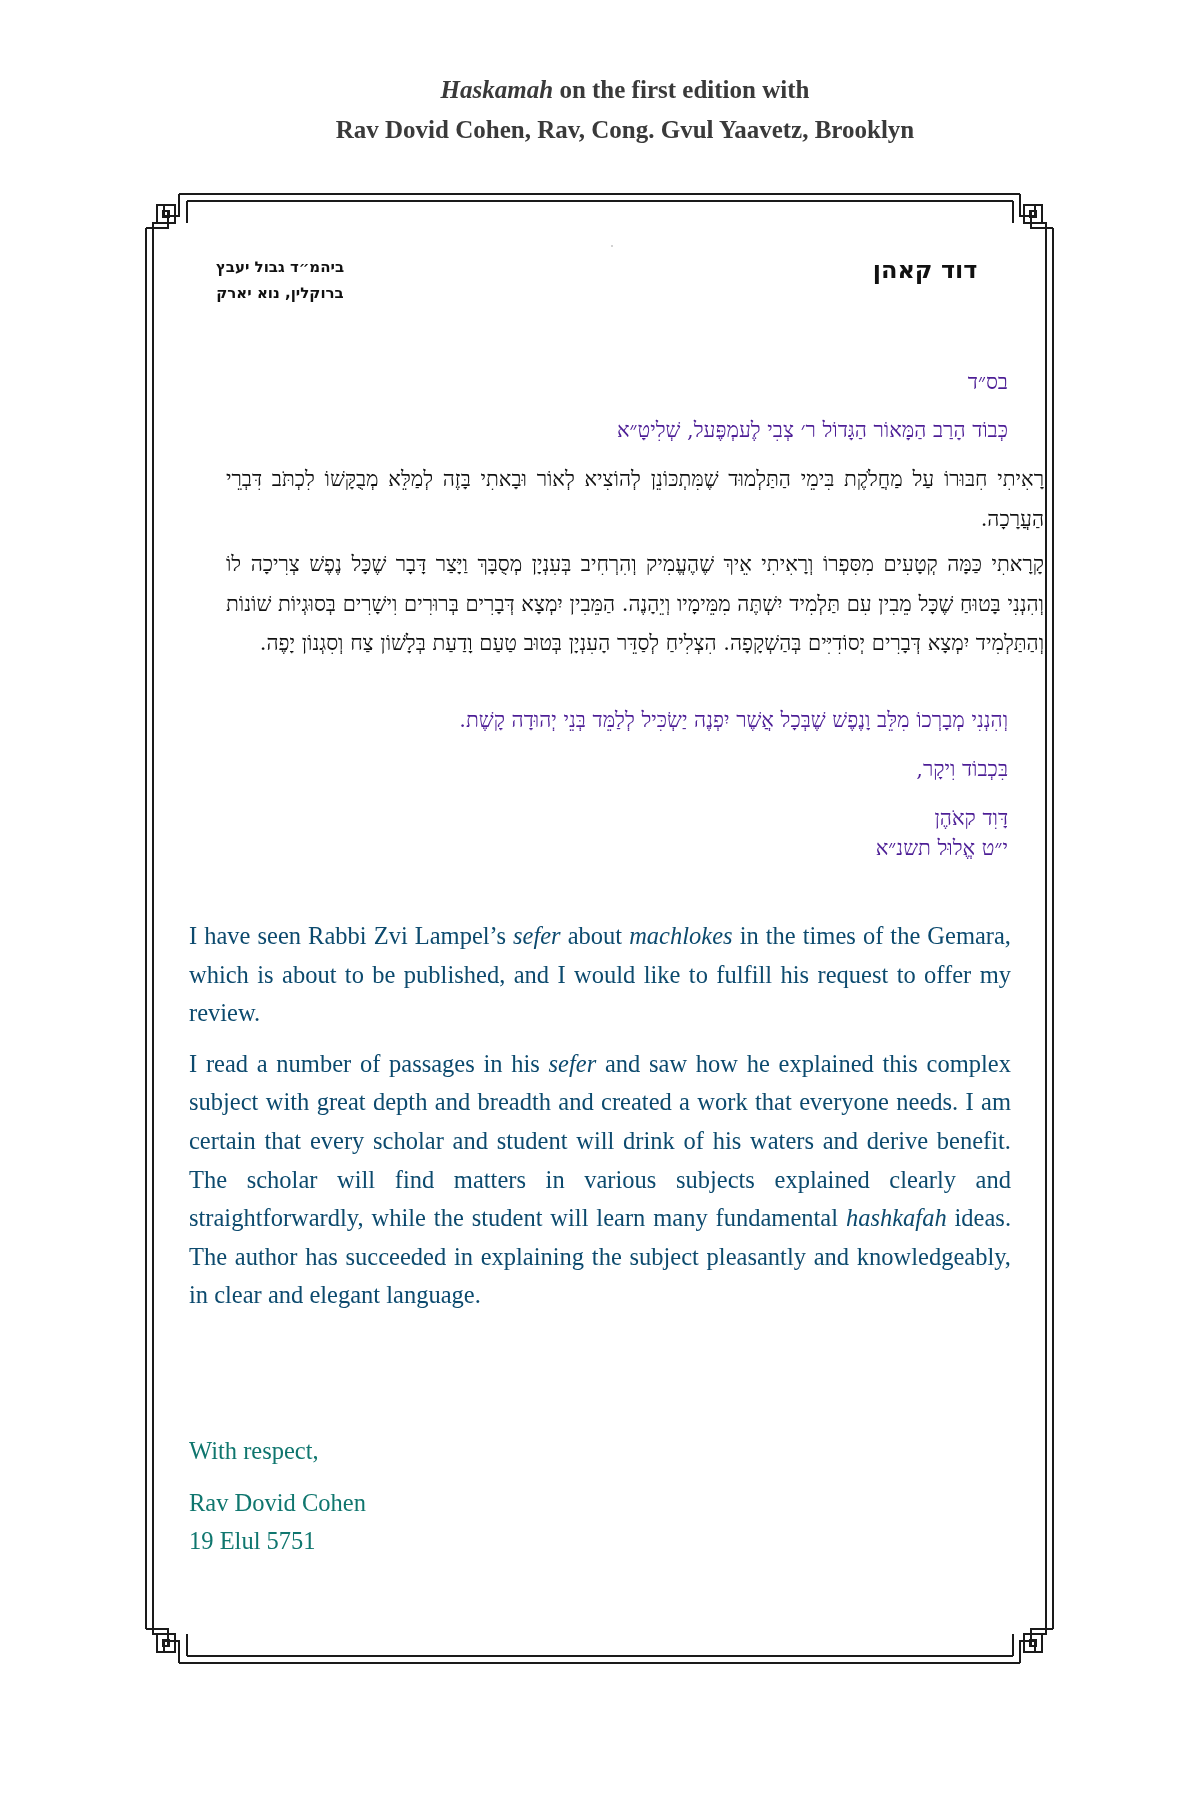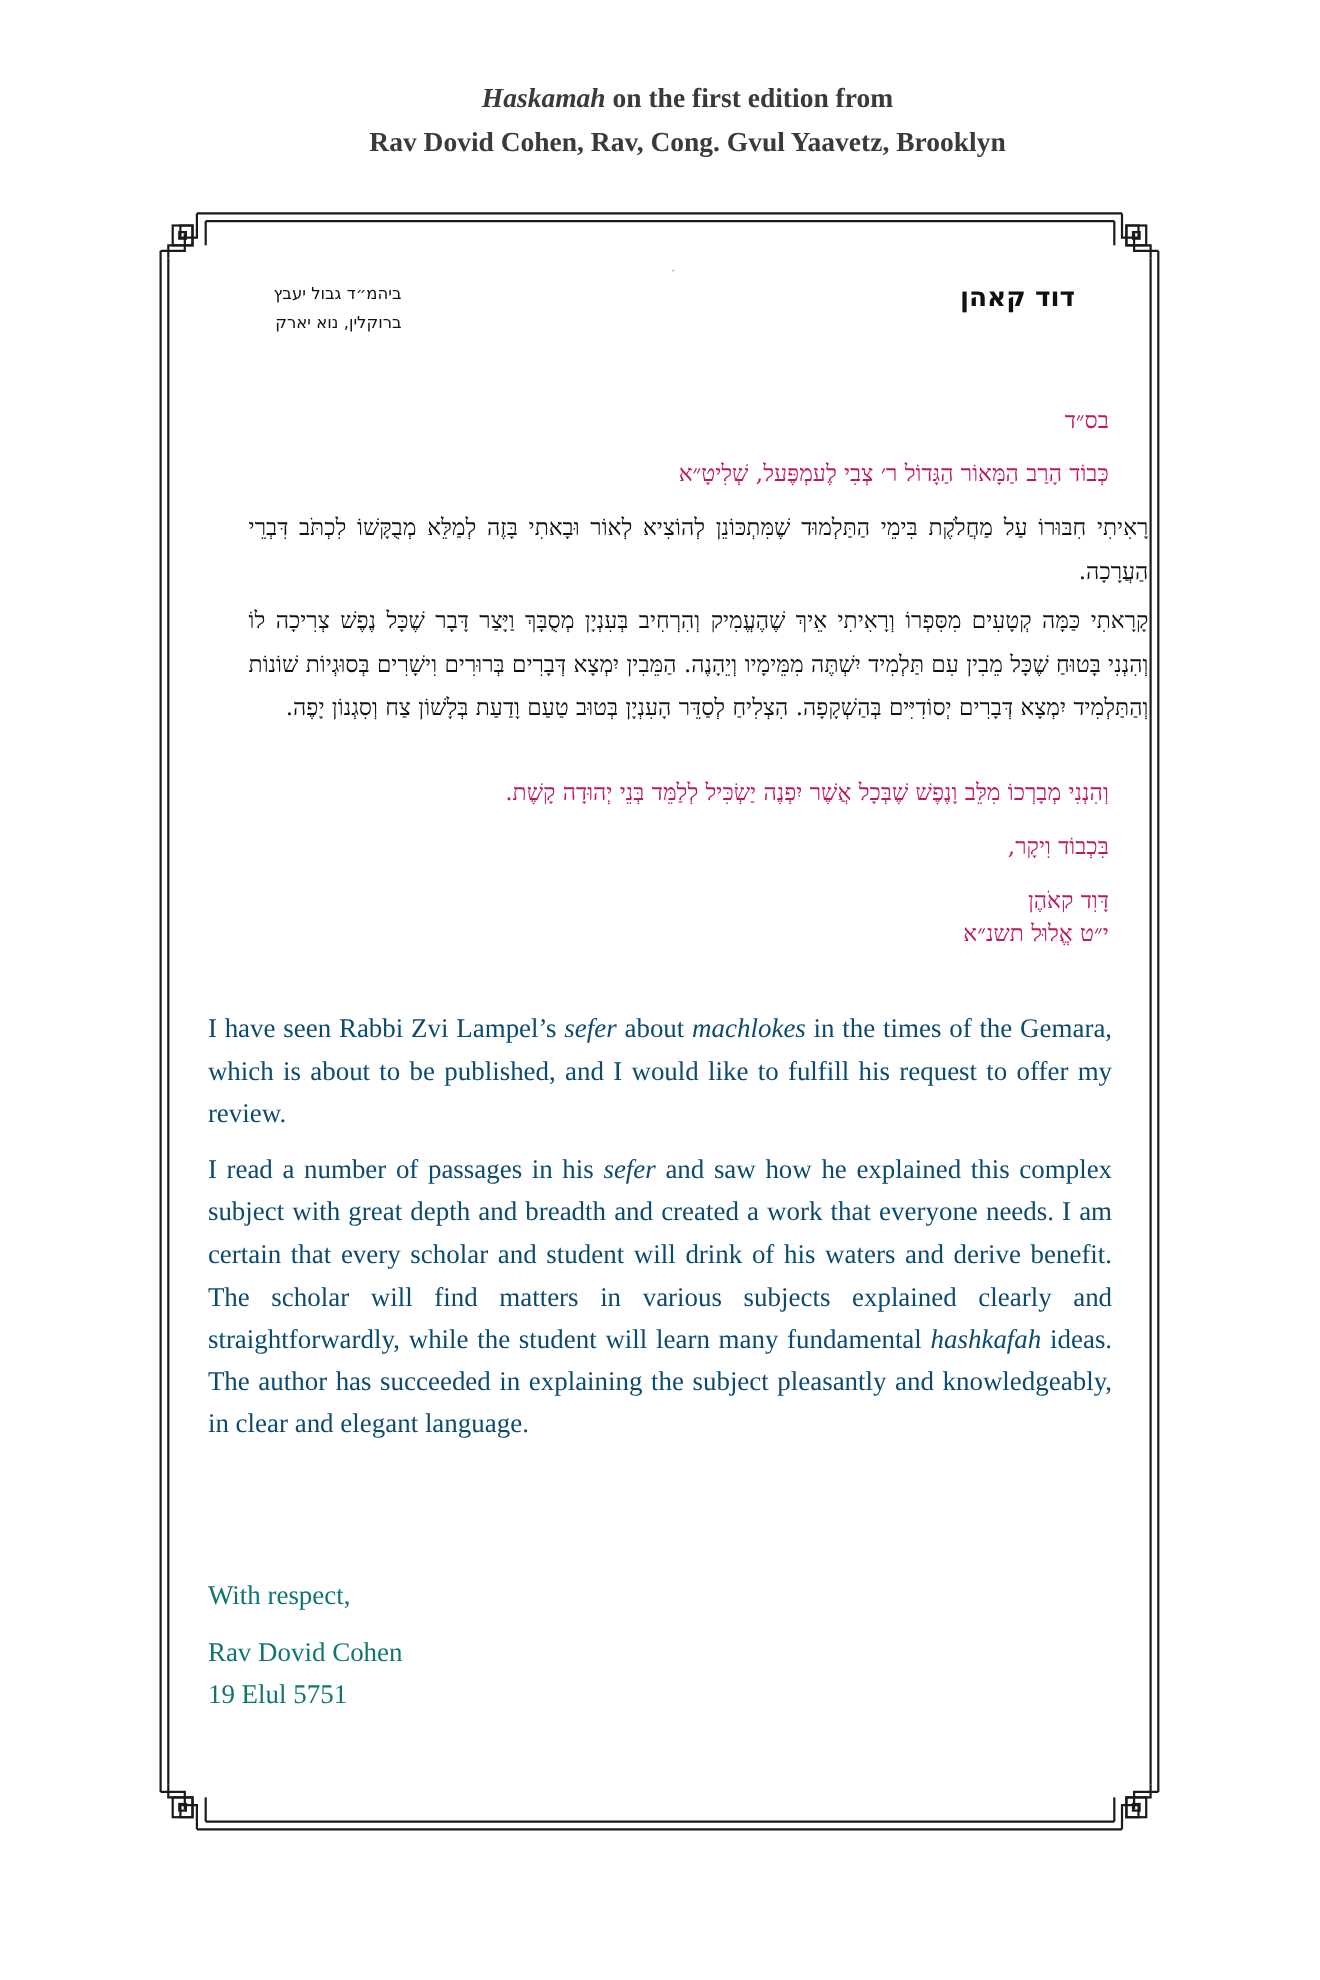--- a/index.html
+++ b/index.html
@@ -2,34 +2,34 @@
 <html><head>
 <meta charset="utf-8">
 <style>
   html, body { margin: 0; padding: 0; background: #ffffff; }
   body { width: 1200px; height: 1800px; position: relative; overflow: hidden; color: #231f20; }
   .abs { position: absolute; }
   .title { left: 0; width: 1250px; text-align: center; font-family: "Liberation Serif", serif; font-weight: bold; font-size: 25px; color: #3a3a3a; }
   .title i { font-weight: bold; }
   #frame { position: absolute; left: 0; top: 0; }
   .heb { direction: rtl; text-align: right; font-family: "DejaVu Sans", sans-serif; color: #111; }
-  .heb-head-left { left: 195px; width: 170px; font-size: 15px; font-weight: normal; line-height: 26px; }
+  .heb-head-left { left: 195px; width: 170px; font-size: 15px; font-weight: bold; line-height: 26px; text-align: center; }
   .heb-head-right { left: 860px; width: 130px; font-size: 24px; font-weight: bold; text-align: center; }
   .heb-body { left: 190px; width: 818px; font-family: "DejaVu Serif", serif; font-size: 21px; line-height: 39.5px; text-align: justify; text-align-last: right; margin-left: 36px; }
-  .heb-line { position: absolute; right: 192px; direction: rtl; font-family: "DejaVu Serif", serif; font-size: 21px; white-space: nowrap; color: #be185d; }
+  .heb-line { position: absolute; right: 192px; direction: rtl; font-family: "DejaVu Serif", serif; font-size: 21px; white-space: nowrap; color: #4c1d95; }
   .eng { left: 189px; width: 822px; font-family: "Liberation Serif", serif; font-size: 24.5px; line-height: 38.6px; text-align: justify; color: #0c4a6e; }
   .eng p { margin: 0; }
   .eng .last { text-align-last: left; }
   .sig { left: 189px; font-family: "Liberation Serif", serif; font-size: 24.5px; line-height: 38px; color: #0f766e; }
 </style>
 </head>
 <body>
 
 <div class="abs title" style="top:70px; line-height:40px;">
-  <div><i>Haskamah</i><span> on the first edition from</span></div>
+  <div><i>Haskamah</i><span> on the first edition with</span></div>
   <div>Rav Dovid Cohen, Rav, Cong. Gvul Yaavetz, Brooklyn</div>
 </div>
 
 <svg id="frame" width="1200" height="1800" viewBox="0 0 1200 1800">
   <g fill="none" stroke="#1a1a1a" stroke-width="2">
 
     <path d="M179 194 H1020"></path>
     <path d="M187 201 H1013"></path>
     <path d="M179 1663 H1020"></path>
     <path d="M187 1656 H1013"></path>

